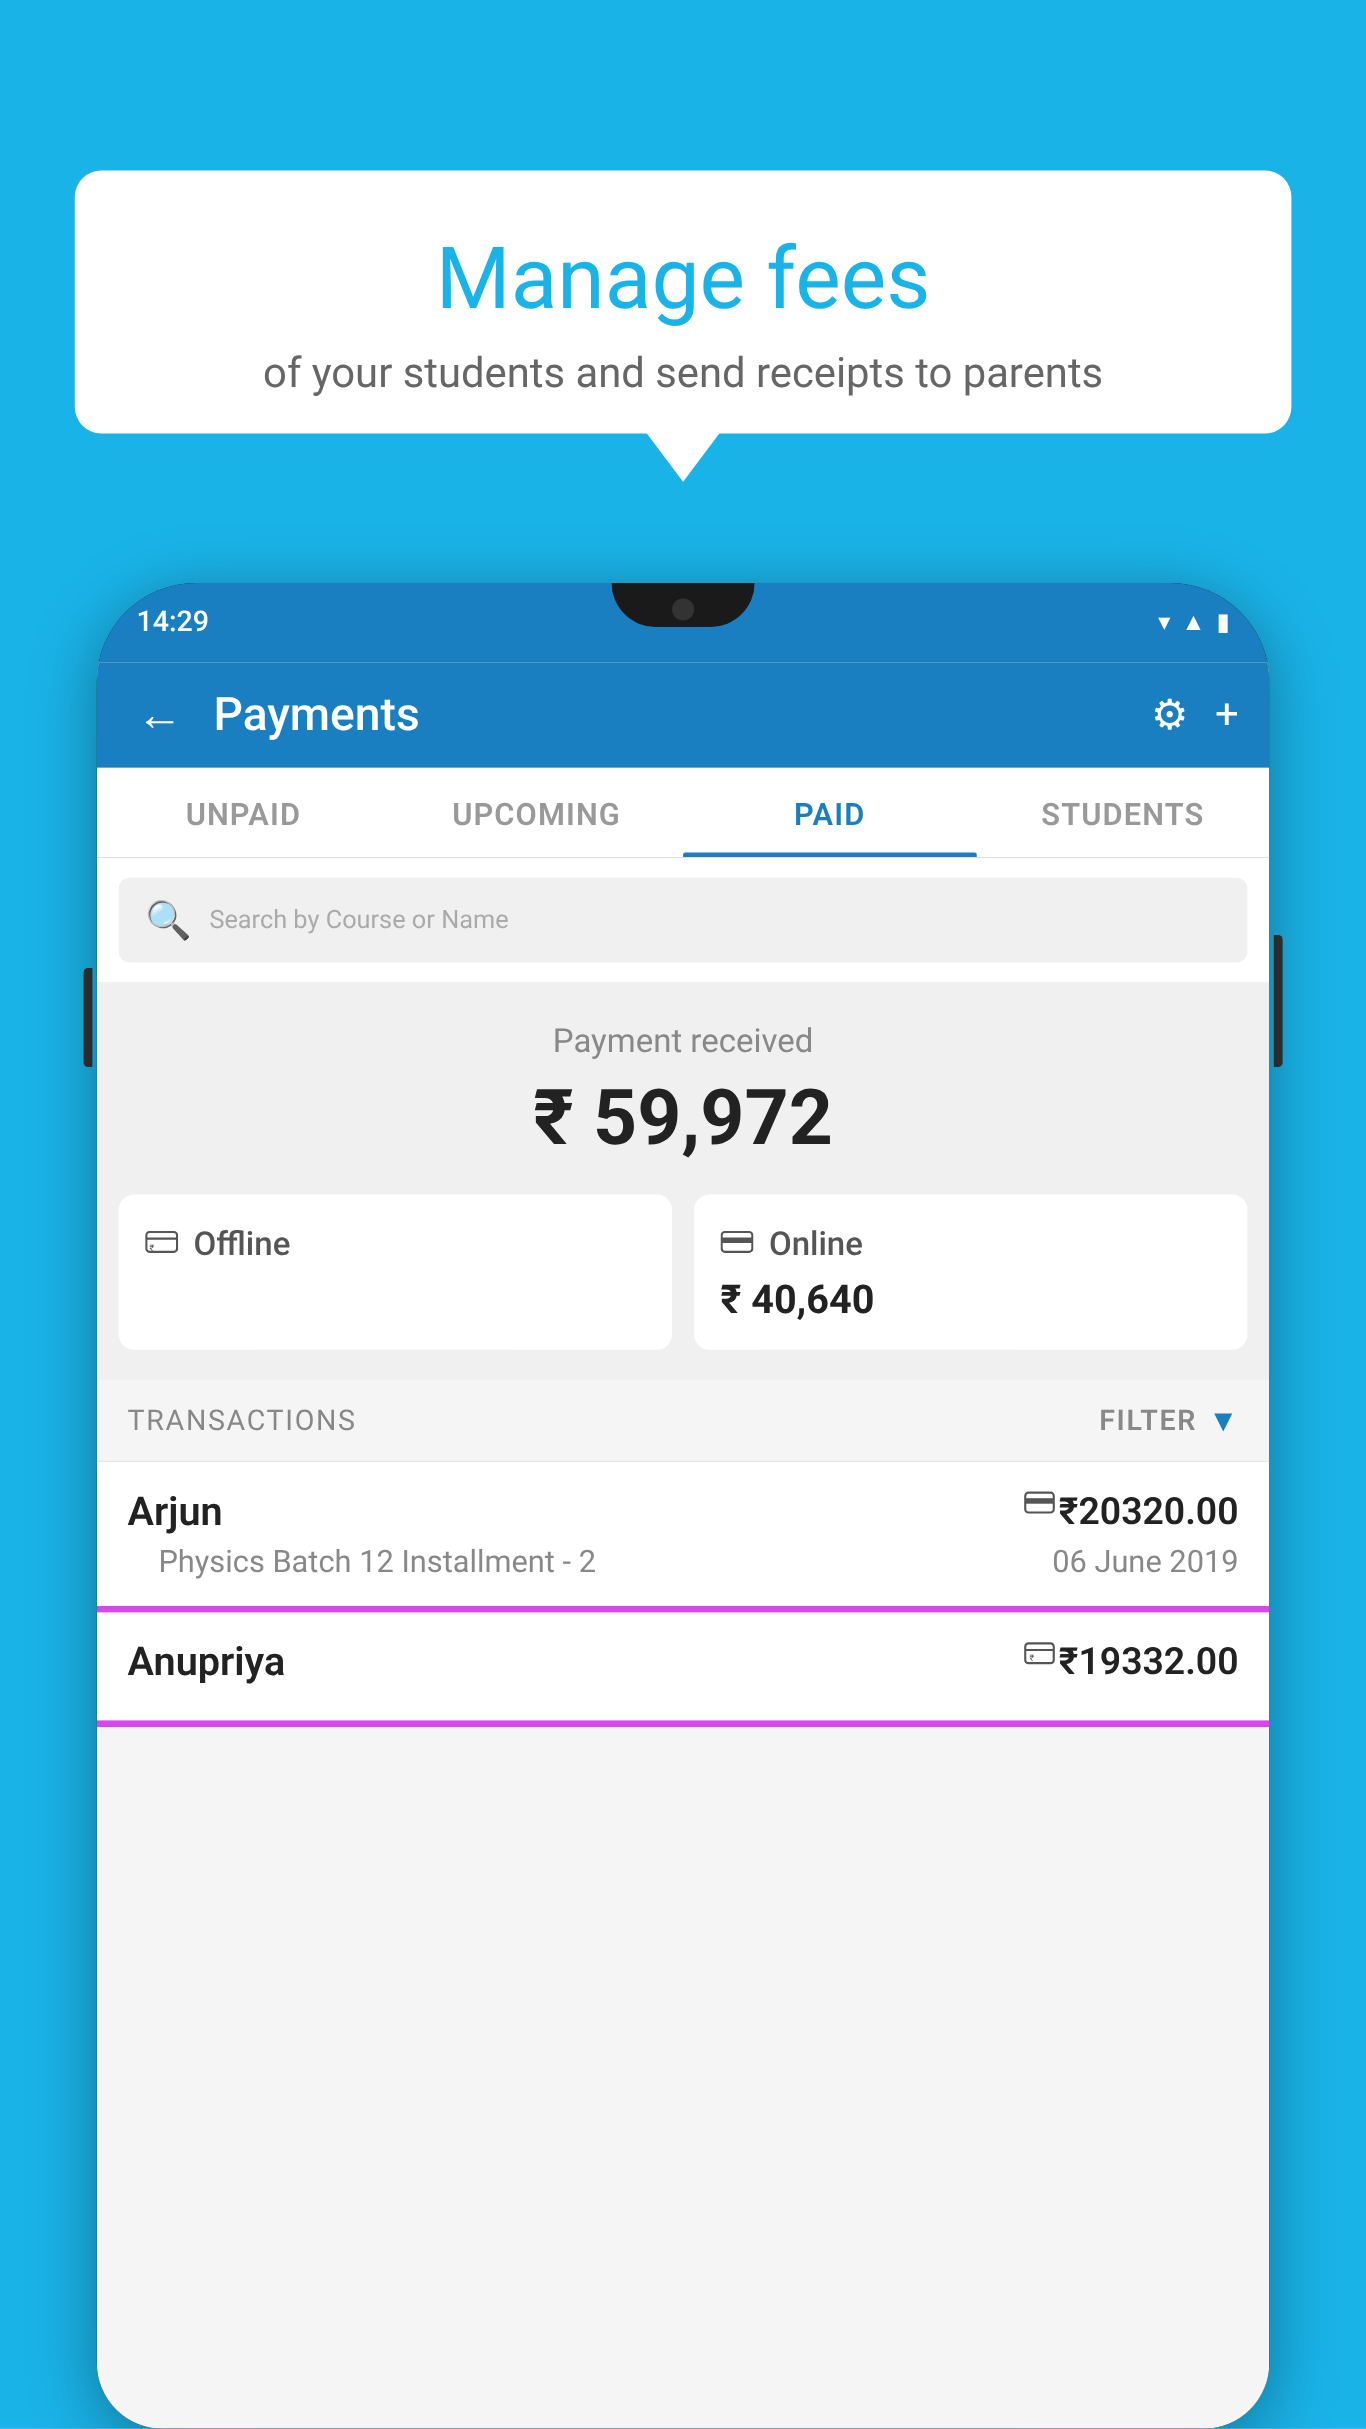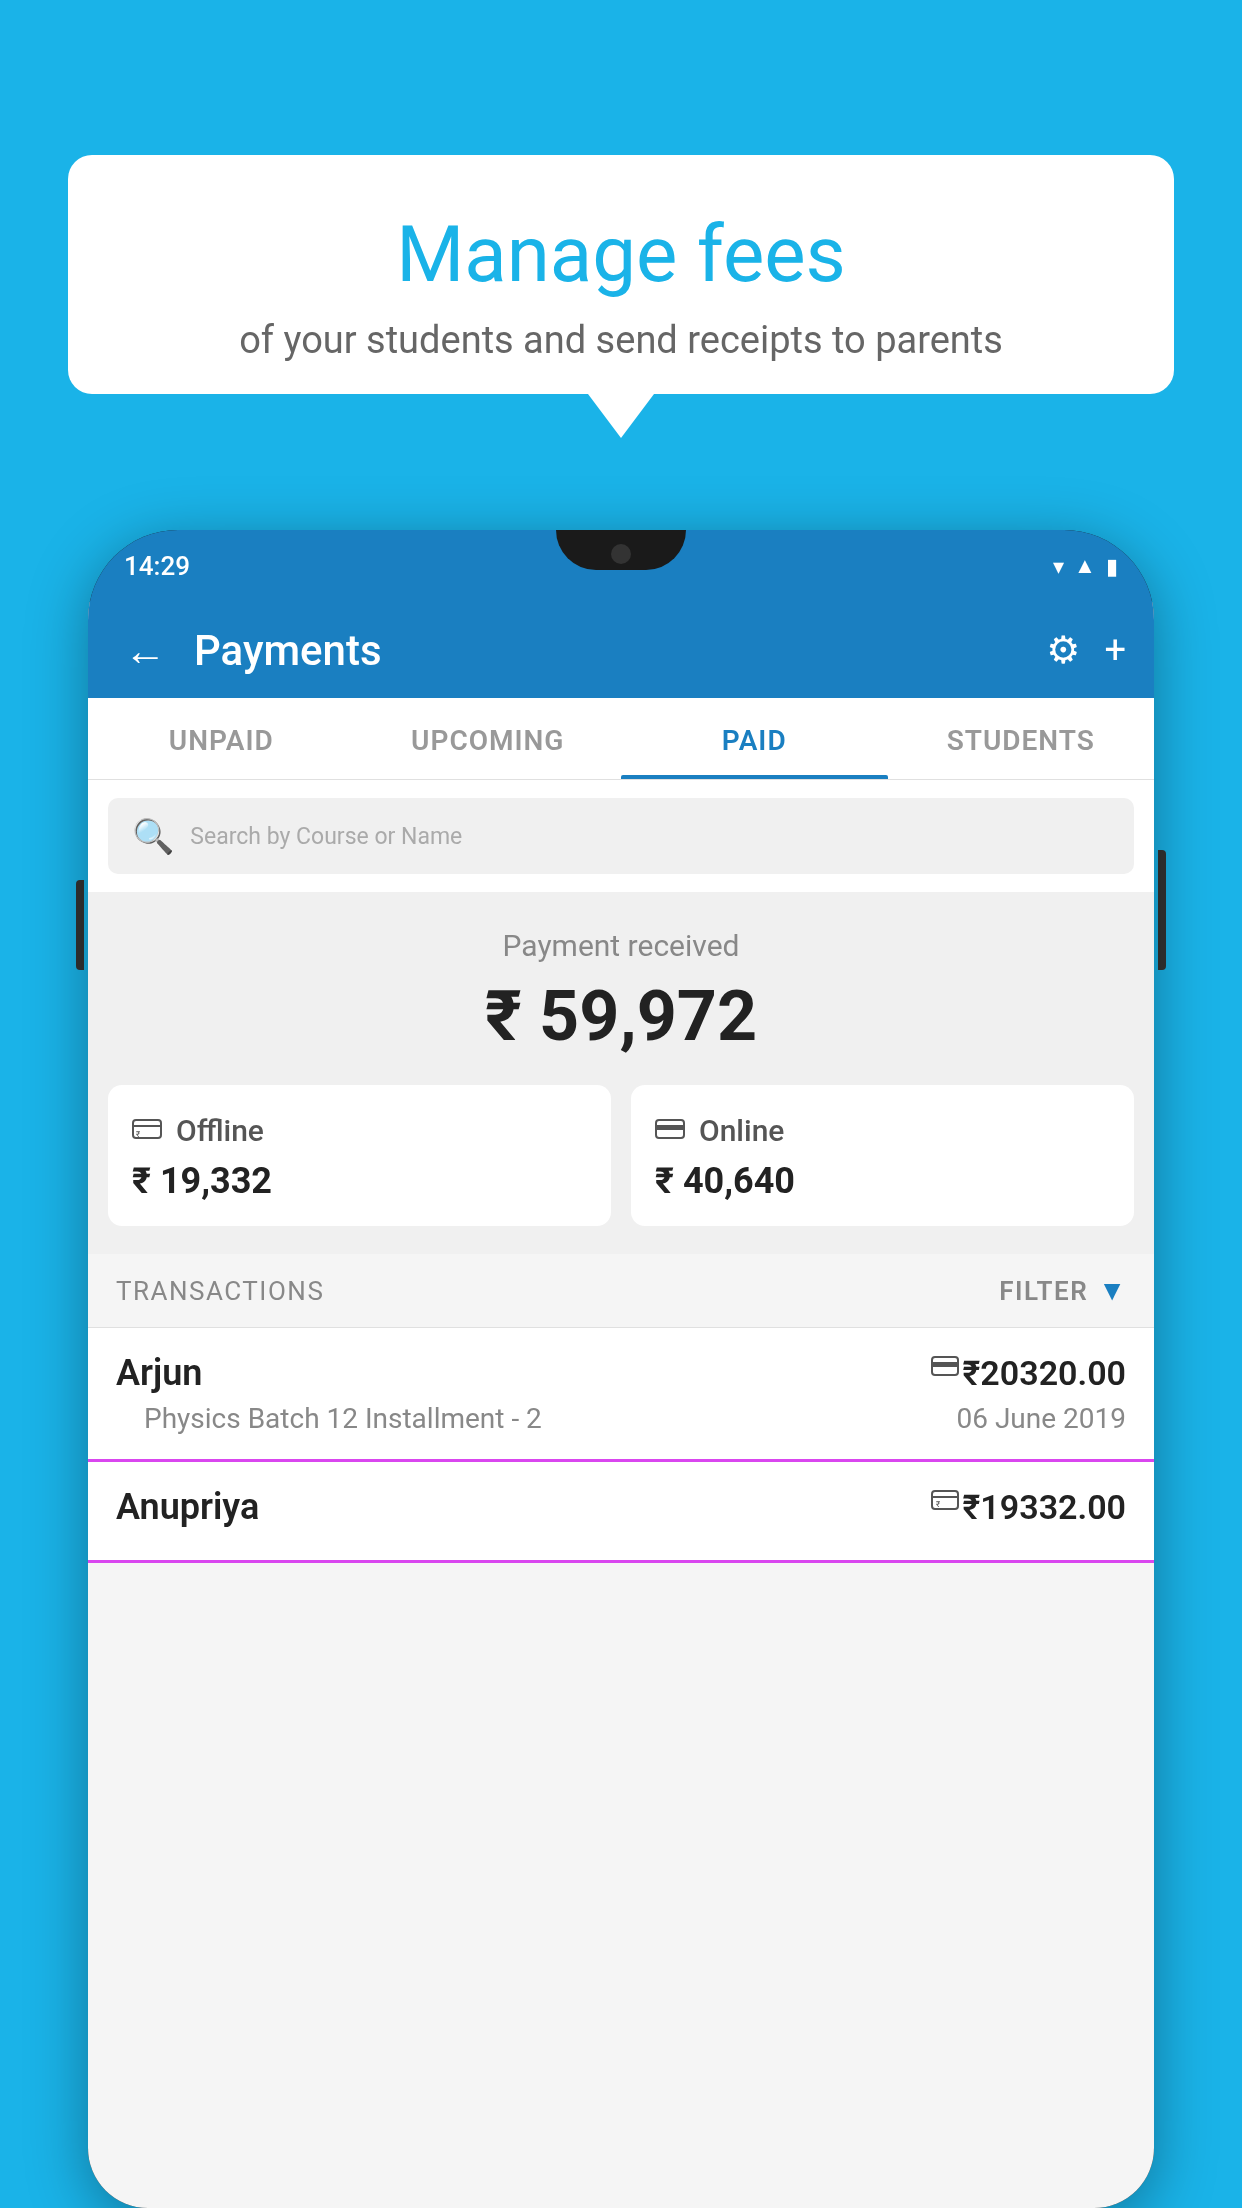--- a/index.html
+++ b/index.html
@@ -306,21 +306,21 @@
 
     .filter-icon {
       color: #1a7fc1;
       font-size: 28px;
     }
 
     
     .transaction-row {
       background: #fff;
       padding: 24px 28px;
-      border-bottom: 3px solid #d946ef;
+      border-bottom: 6px solid #d946ef;
     }
 
     .transaction-row-top {
       display: flex;
       justify-content: space-between;
       align-items: center;
       margin-bottom: 8px;
     }
 
     .transaction-name {
@@ -439,21 +439,20 @@
           <div class="payment-card-header">
             <span class="payment-card-icon">
               <svg width="30" height="24" viewBox="0 0 30 24" fill="none" xmlns="http://www.w3.org/2000/svg">
                 <rect x="1" y="3" width="28" height="18" rx="3" stroke="#555" stroke-width="2" fill="none"></rect>
                 <line x1="1" y1="9" x2="29" y2="9" stroke="#555" stroke-width="2"></line>
                 <text x="4" y="20" font-size="8" fill="#555">₹</text>
               </svg>
             </span>
             <span class="payment-card-label">Offline</span>
           </div>
-          <div class="payment-card-amount">₹ 19,332</div>
         </div>
 
         <div class="payment-card">
           <div class="payment-card-header">
             <span class="payment-card-icon">
               <svg width="30" height="24" viewBox="0 0 30 24" fill="none" xmlns="http://www.w3.org/2000/svg">
                 <rect x="1" y="3" width="28" height="18" rx="3" stroke="#555" stroke-width="2" fill="none"></rect>
                 <rect x="1" y="8" width="28" height="5" fill="#555"></rect>
               </svg>
             </span>

